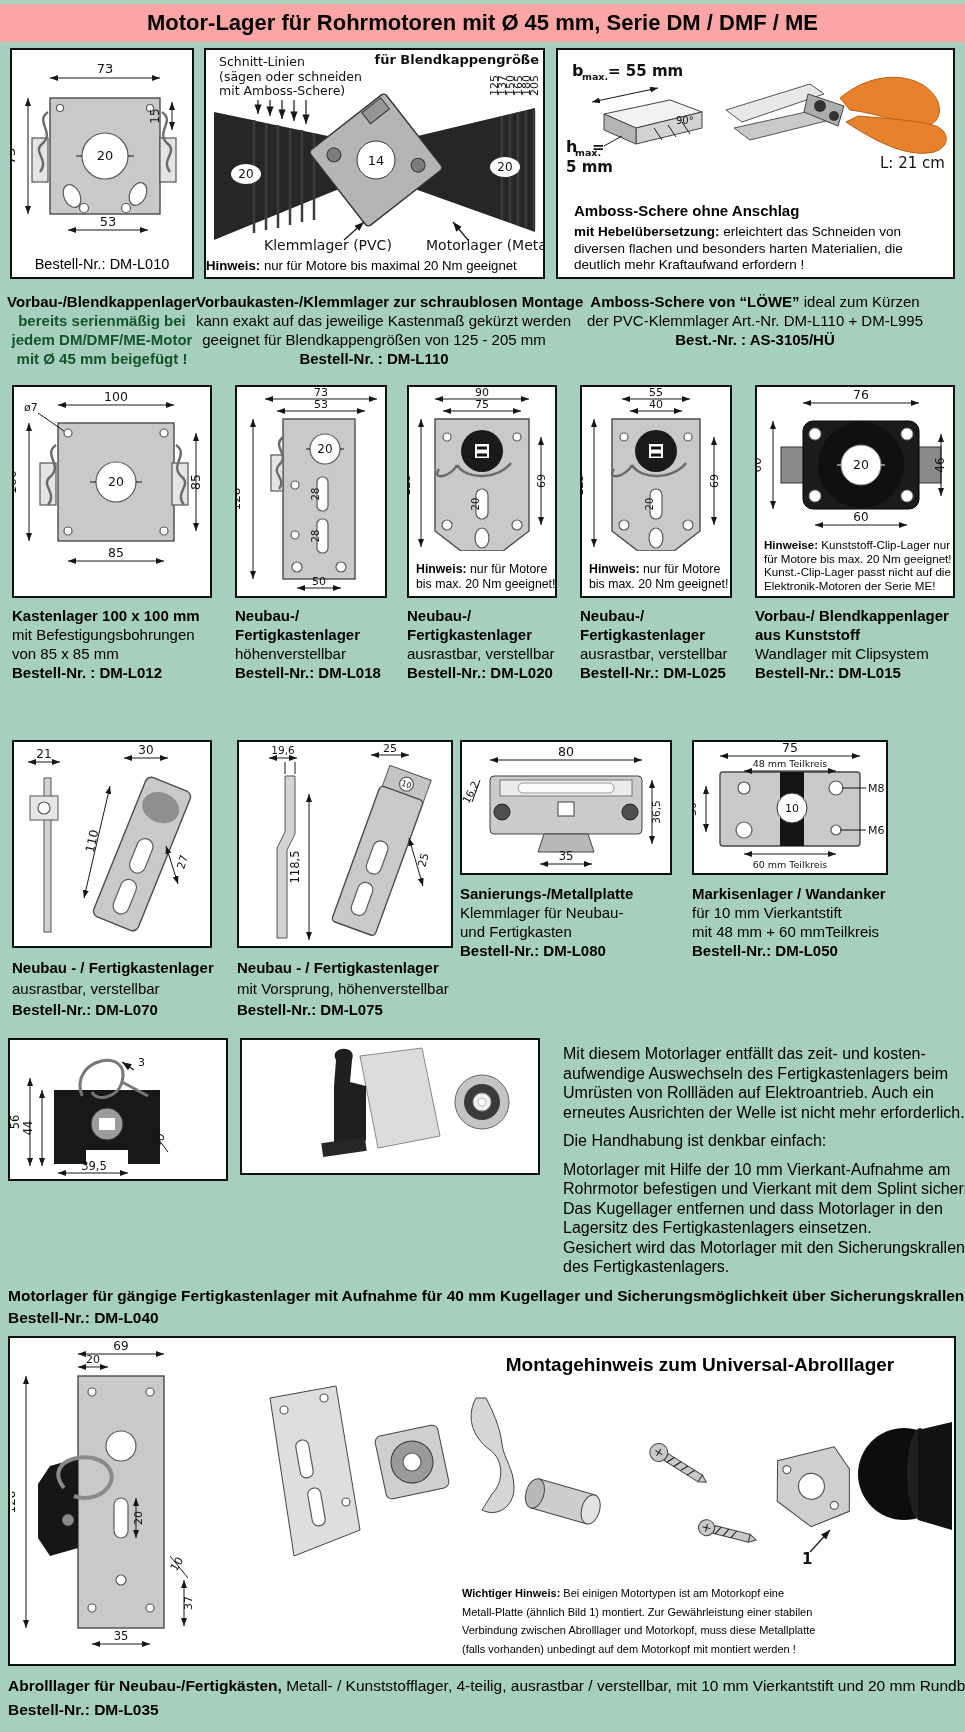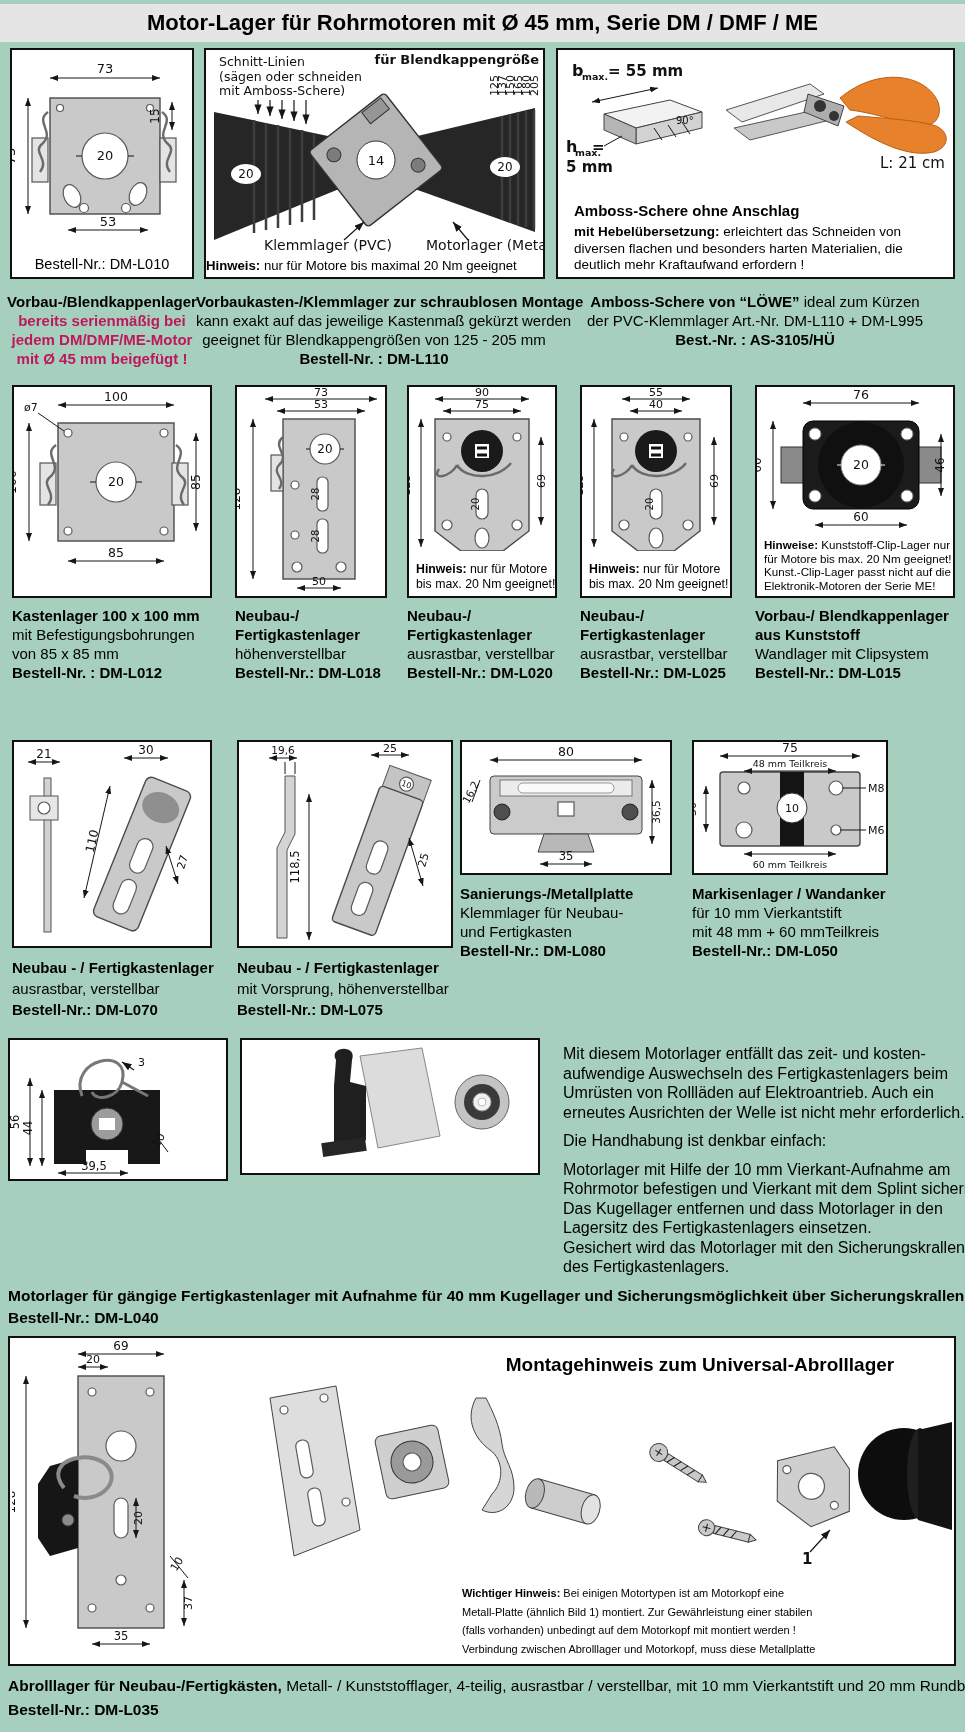--- a/index.html
+++ b/index.html
@@ -1,23 +1,23 @@
 <!DOCTYPE html>
 <html><head>
 <meta charset="utf-8">
 <style>
   html,body{margin:0;padding:0}
   #page{position:relative;width:965px;height:1732px;background:#a6d0bd;font-family:"Liberation Sans",sans-serif;color:#000;overflow:hidden}
-  .band{position:absolute;left:0;top:4px;width:965px;height:38px;background:#e5e5e5;display:flex;align-items:center;justify-content:center}
+  .band{position:absolute;left:0;top:4px;width:965px;height:38px;background:#fca5a5;display:flex;align-items:center;justify-content:center}
   .band .t{font-size:22px;font-weight:bold}
   .panel{position:absolute;background:#fff;border:2px solid #101010;box-sizing:border-box}
   .cap{position:absolute;font-size:15px;line-height:19px;white-space:nowrap}
   .tc{text-align:center}
   .b{font-weight:bold}
-  .red{color:#be185d}
+  .red{color:#14532d}
   .ord{position:absolute;left:0;right:0;bottom:5px;text-align:center;font-size:14.5px}
   .hintc{position:absolute;left:0;right:0;bottom:4px;text-align:left;font-size:13.2px}
   .hint{position:absolute;font-size:12.3px;line-height:15px;white-space:nowrap}
   .hint5{position:absolute;font-size:11.6px;line-height:13.8px;white-space:nowrap}
   .bodyline{font-size:16px;line-height:19.5px;white-space:nowrap}
   .gap{height:9px}
   svg text{font-family:"DejaVu Sans",sans-serif;fill:#111}
   .mid{text-anchor:middle}.endt{text-anchor:end}
   .t8{font-size:8px}.t9{font-size:9.5px}.t10{font-size:10px}.t105{font-size:10.5px}.t11{font-size:11px}
   .t115{font-size:11.5px}.t12{font-size:12px}.t125{font-size:12.5px}.t13{font-size:13px}.t14{font-size:14px}
@@ -589,22 +589,22 @@
       </g>
       <line x1="556" y1="170" x2="576" y2="148" class="de"></line>
       <text x="548" y="182" class="t15 b">1</text>
       <circle cx="650" cy="92" r="46" fill="#0d0d0d"></circle>
       <ellipse cx="666" cy="92" rx="13" ry="46" fill="#1f1f1f"></ellipse>
       <polygon points="664,48 698,40 698,148 664,138" fill="#121212"></polygon>
     </svg>
     <div style="position:absolute;left:452px;top:246px;font-size:11px;line-height:18.5px;white-space:nowrap">
       <div><span class="b">Wichtiger Hinweis:</span><span> Bei einigen Motortypen ist am Motorkopf eine</span></div>
       <div>Metall-Platte (ähnlich Bild 1) montiert. Zur Gewährleistung einer stabilen</div>
+      <div>Verbindung zwischen Abrolllager und Motorkopf, muss diese Metallplatte</div>
       <div>(falls vorhanden) unbedingt auf dem Motorkopf mit montiert werden !</div>
-      <div>Verbindung zwischen Abrolllager und Motorkopf, muss diese Metallplatte</div>
     </div>
   </div>
 
   <div class="cap" style="left:8px;top:1676px;font-size:15.5px">
     <span class="b">Abrolllager für Neubau-/Fertigkästen,</span><span> Metall- / Kunststofflager, 4-teilig, ausrastbar / verstellbar, mit 10 mm Vierkantstift und 20 mm Rundbolzen</span>
   </div>
   <div class="cap b" style="left:8px;top:1700px;font-size:15.5px">Bestell-Nr.: DM-L035</div>
 
 </div>
 

